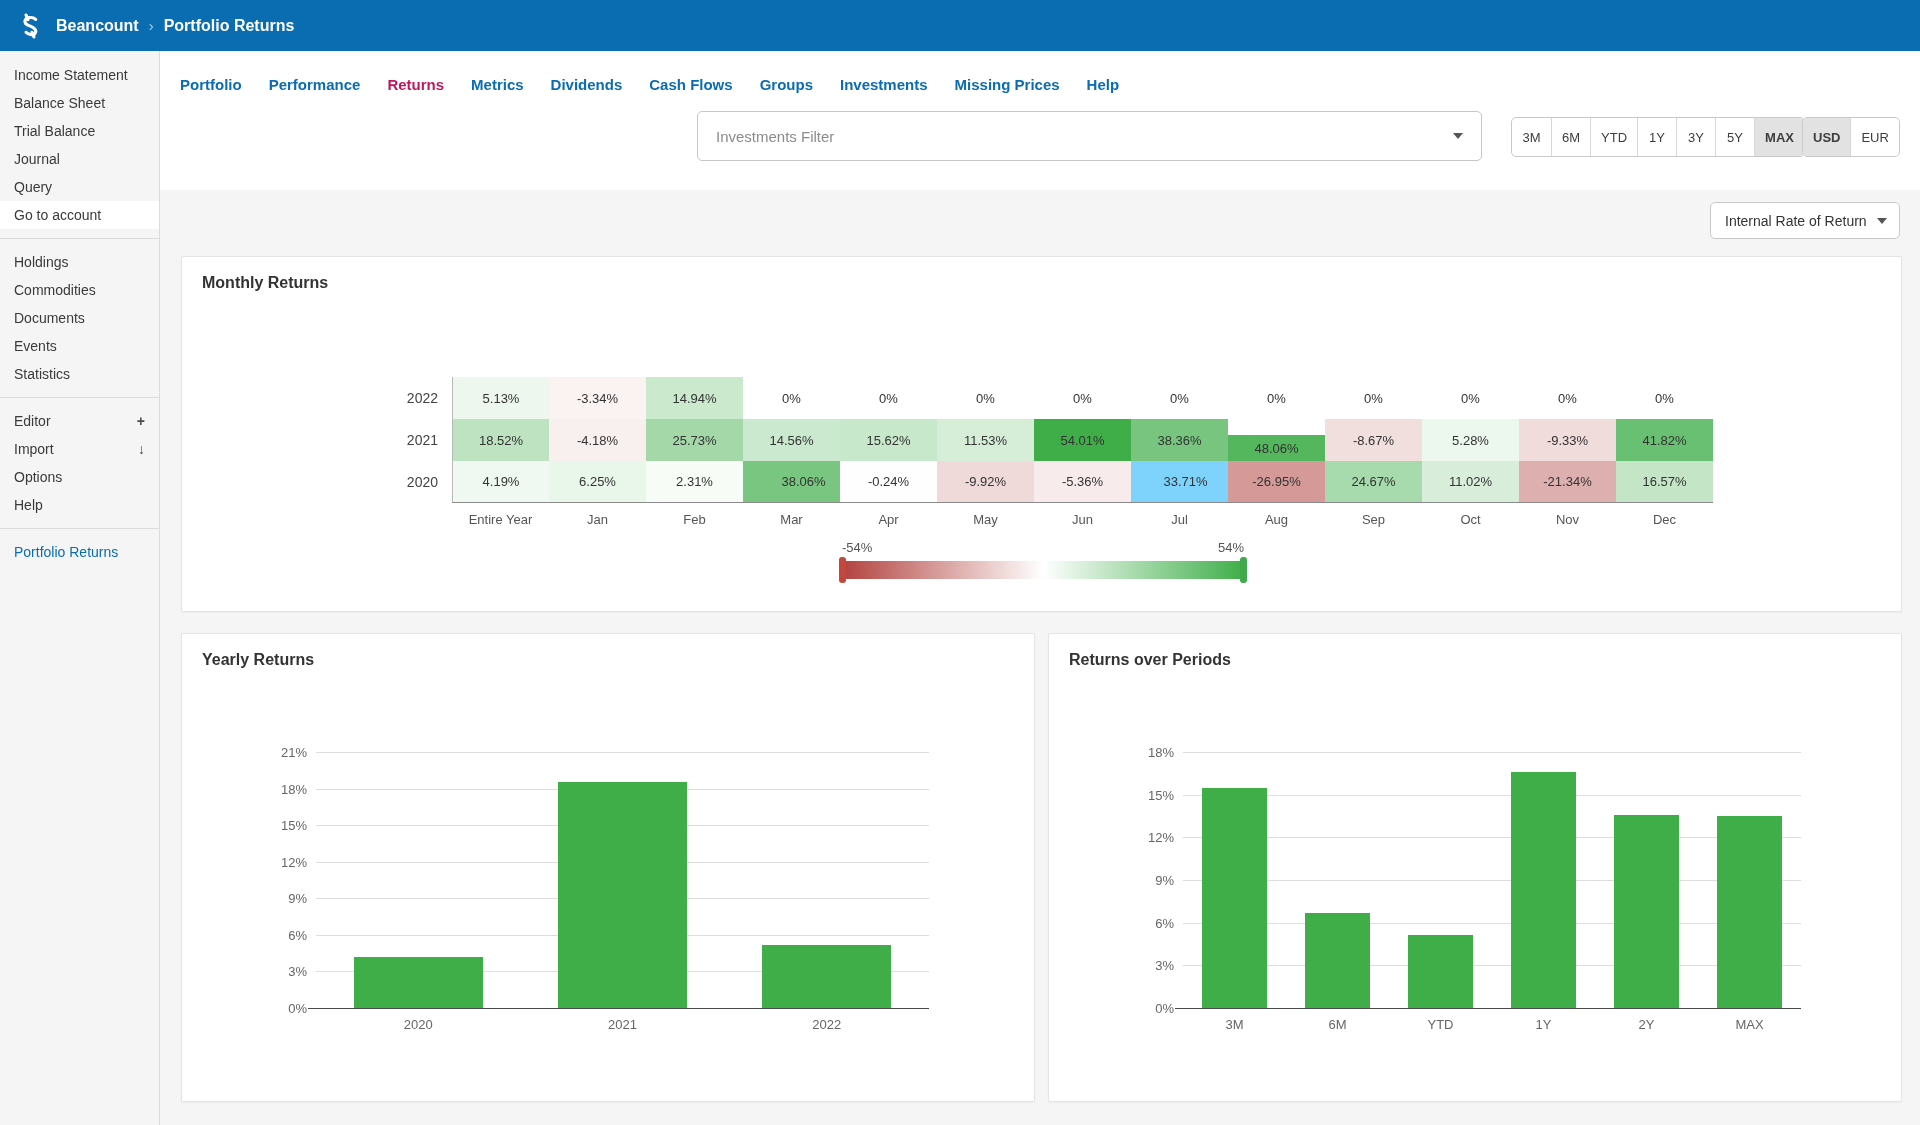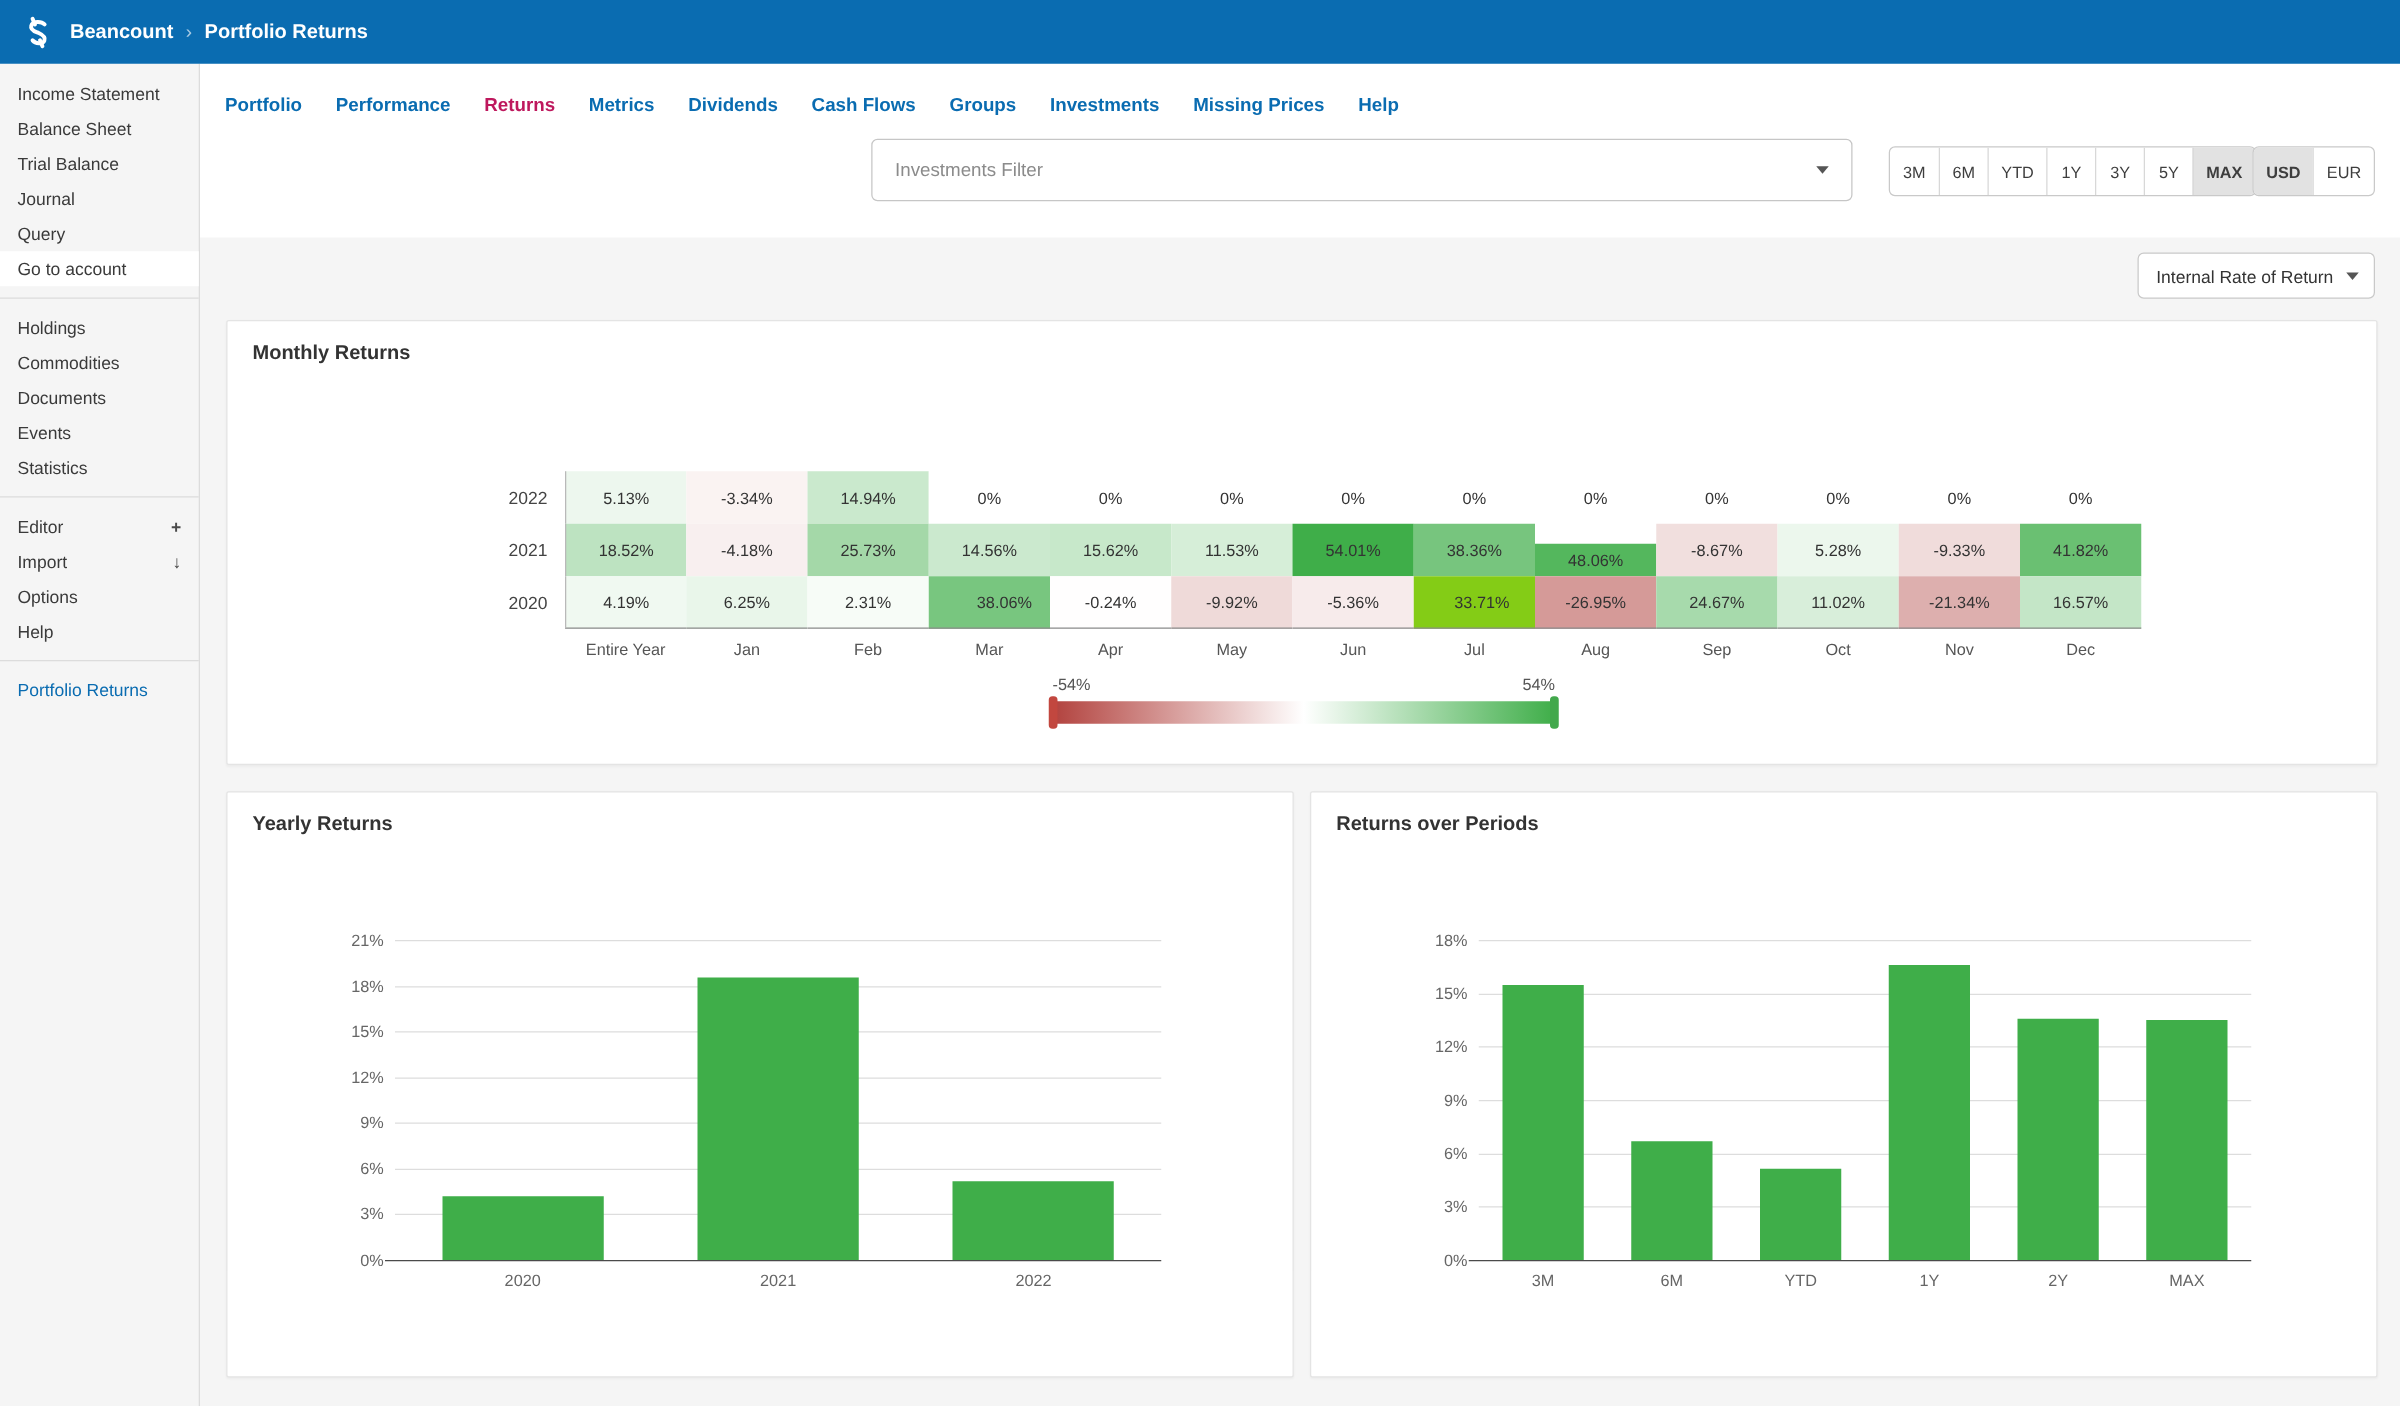--- a/index.html
+++ b/index.html
@@ -227,21 +227,21 @@
         <div class="hm-cell" style="background: rgb(240, 220, 219);">-9.33%</div>
         <div class="hm-cell" style="background: rgb(106, 192, 114);">41.82%</div>
         <div class="hm-year">2020</div>
         <div class="hm-cell first last" style="background: rgb(240, 249, 241);">4.19%</div>
         <div class="hm-cell last" style="background: rgb(233, 246, 234);">6.25%</div>
         <div class="hm-cell last" style="background: rgb(247, 252, 247);">2.31%</div>
         <div class="hm-cell last" style="background: rgb(120, 198, 127); padding-left: 24px;">38.06%</div>
         <div class="hm-cell last" style="background: rgb(255, 254, 254);">-0.24%</div>
         <div class="hm-cell last" style="background: rgb(239, 218, 217);">-9.92%</div>
         <div class="hm-cell last" style="background: rgb(247, 235, 235);">-5.36%</div>
-        <div class="hm-cell last" style="background: #84cc16; padding-left: 12px;">33.71%</div>
+        <div class="hm-cell last" style="background: #7dd3fc; padding-left: 12px;">33.71%</div>
         <div class="hm-cell last" style="background: rgb(213, 154, 152);">-26.95%</div>
         <div class="hm-cell last" style="background: rgb(167, 218, 172);">24.67%</div>
         <div class="hm-cell last" style="background: rgb(216, 238, 218);">11.02%</div>
         <div class="hm-cell last" style="background: rgb(221, 175, 174);">-21.34%</div>
         <div class="hm-cell last" style="background: rgb(196, 230, 199);">16.57%</div>
         <div class="hm-year"></div>
         <div class="hm-col">Entire Year</div>
         <div class="hm-col">Jan</div>
         <div class="hm-col">Feb</div>
         <div class="hm-col">Mar</div>

